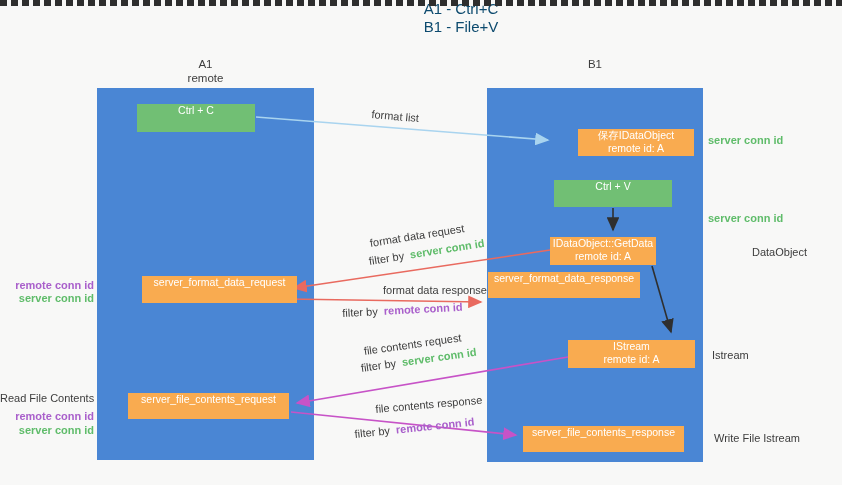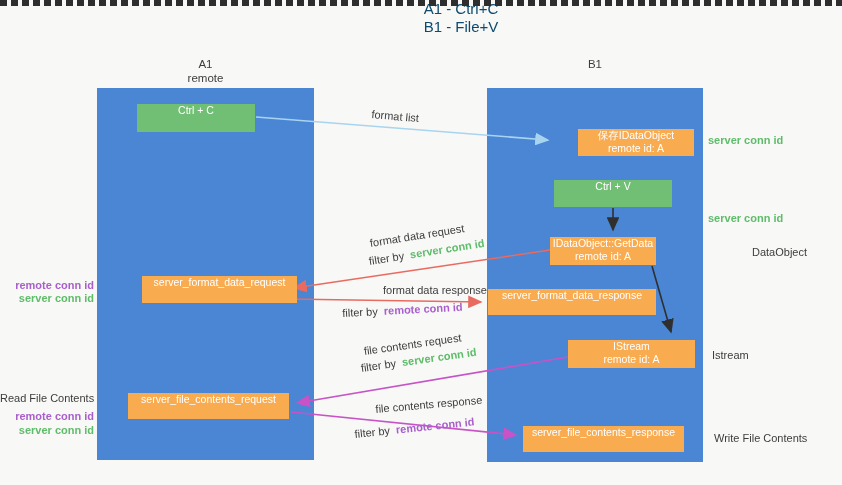--- a/index.html
+++ b/index.html
@@ -93,21 +93,21 @@
 
   <div class="abs node orange" style="left:550px; top:237px; width:106px; height:28px;">
     <span>IDataObject::GetData</span>
     <span>remote id: A</span>
   </div>
 
   <div class="abs node orange" style="left:131px; top:276px; width:155px; height:27px;margin-left:11px;">
     <span>server_format_data_request</span>
   </div>
 
-  <div class="abs node orange" style="left:488px; top:289px; width:168px; height:26px;">
+  <div class="abs node orange" style="left:488px; top:272px; width:152px; height:26px;">
     <span>server_format_data_response</span>
   </div>
 
   <div class="abs node orange" style="left:568px; top:340px; width:127px; height:28px;">
     <span>IStream</span>
     <span>remote id: A</span>
   </div>
 
   <div class="abs node orange" style="left:128px; top:393px; width:161px; height:26px;">
     <span>server_file_contents_request</span>
@@ -176,16 +176,16 @@
   <div class="abs lbl" style="left:708px; top:212px;">
     <span class="green-txt">server conn id</span>
   </div>
   <div class="abs lbl" style="left:752px; top:246px;">
     <span>DataObject</span>
   </div>
   <div class="abs lbl" style="left:712px; top:349px;">
     <span>Istream</span>
   </div>
   <div class="abs lbl" style="left:714px; top:432px;">
-    <span>Write File Contents</span>
+    <span>Write File Istream</span>
   </div>
 
 </div>
 
 </body></html>

